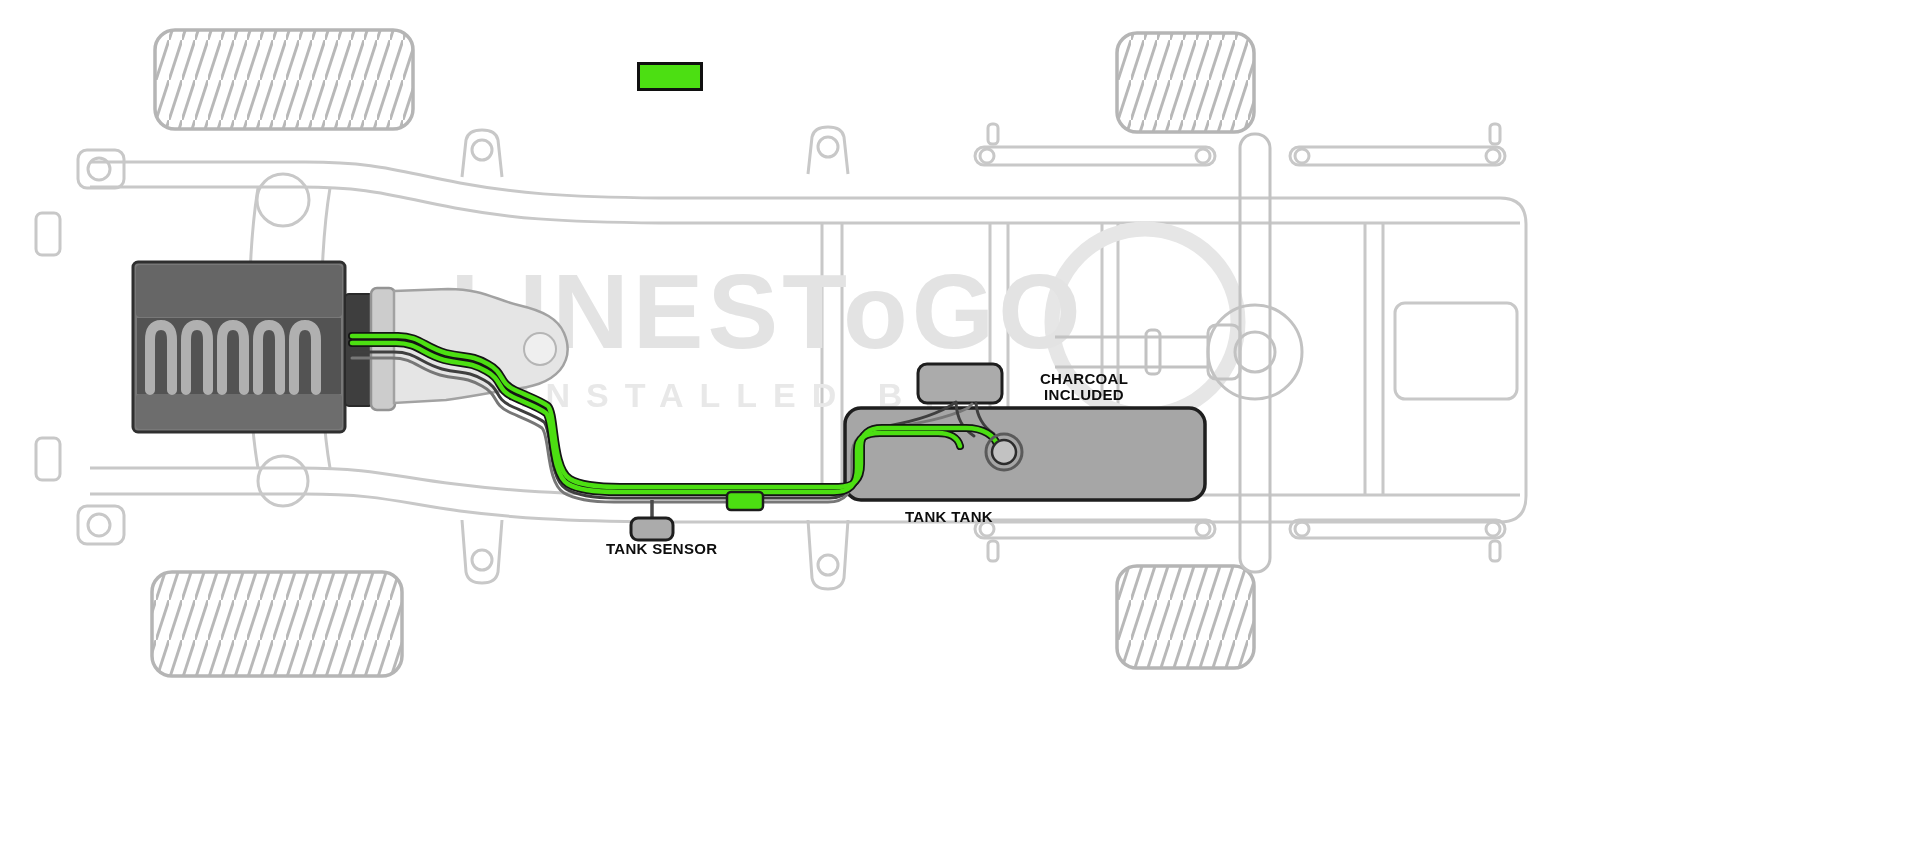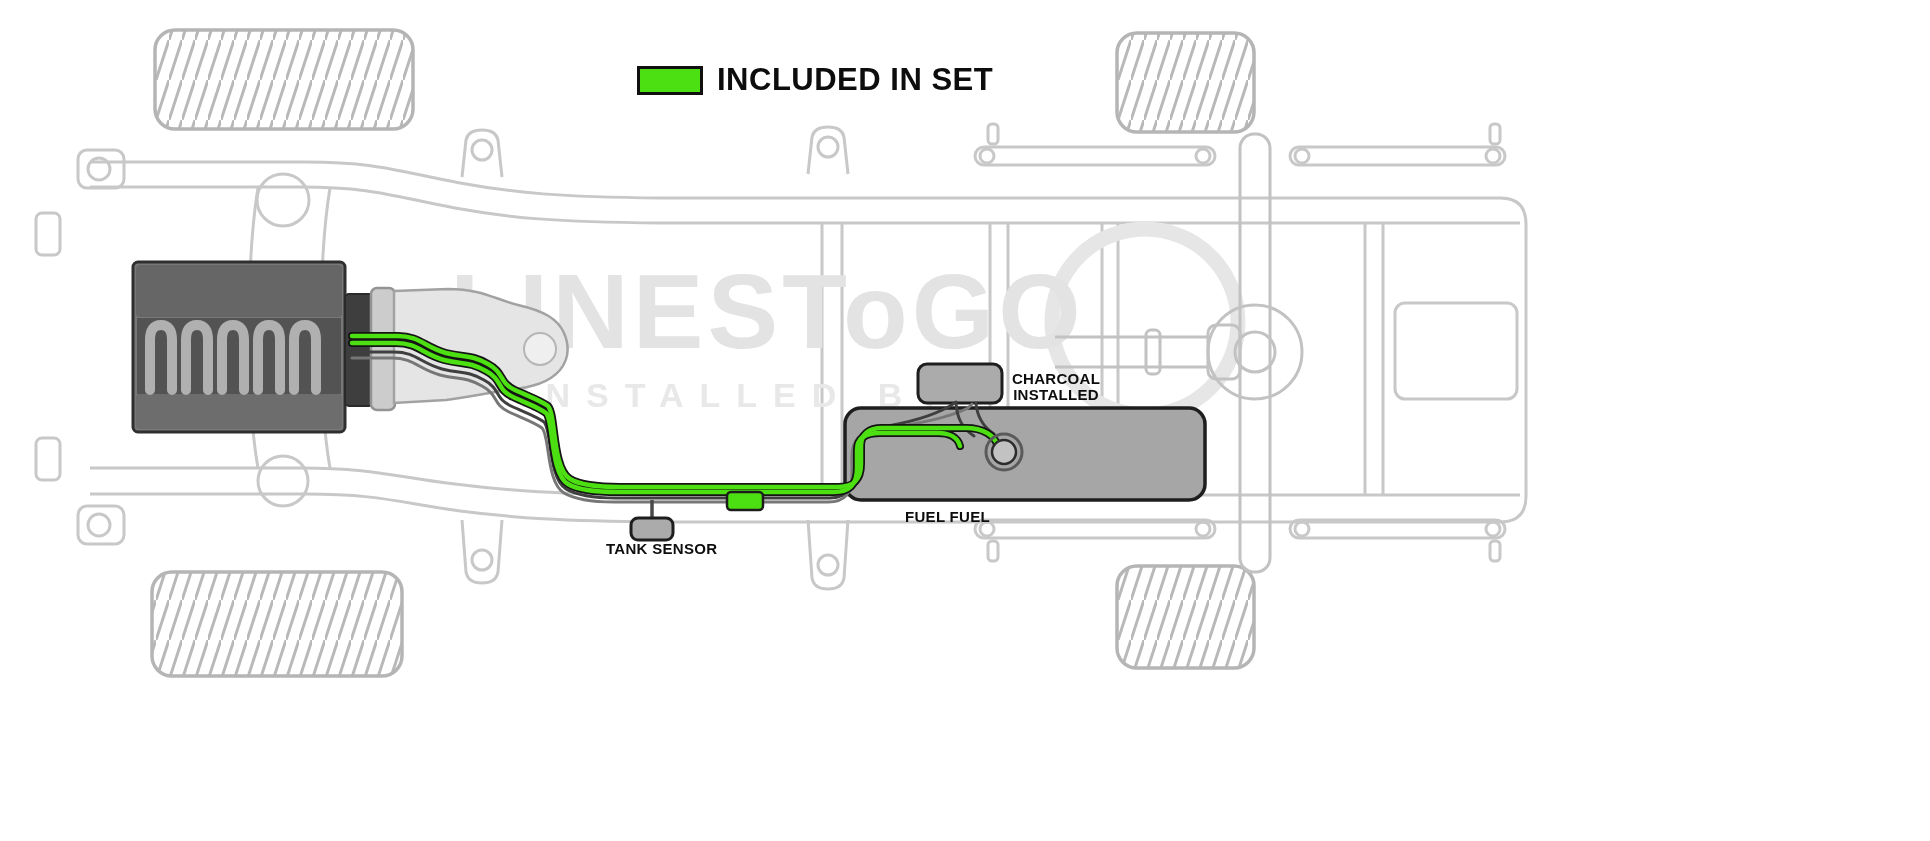--- a/index.html
+++ b/index.html
@@ -23,21 +23,21 @@
   }
   .legend .legend-text{
     font-size:31px;font-weight:bold;color:#0d0d0d;letter-spacing:0.5px;
   }
   .lbl{
     position:absolute;
     font-weight:bold;font-size:15px;color:#0d0d0d;
     letter-spacing:0.3px;line-height:16px;
     white-space:nowrap;
   }
-  .lbl.center{text-align:center;white-space:normal;}
+  .lbl.center{text-align:center;white-space:normal;margin-left:28px;}
 </style>
 </head>
 <body>
 
 <div class="stage">
 
 <svg width="1930" height="841" viewBox="0 0 1930 841" xmlns="http://www.w3.org/2000/svg">
   <defs>
     <pattern id="tread" width="13" height="40" patternUnits="userSpaceOnUse">
       <line x1="0" y1="40" x2="13" y2="0" stroke="#b8b8b8" stroke-width="3"></line>
@@ -160,23 +160,22 @@
 
     <rect x="727" y="492" width="36" height="18" rx="4" fill="#4CDF12" stroke="#1c1c1c" stroke-width="2.5"></rect>
 
     <line x1="652" y1="500" x2="652" y2="520" stroke="#4a4a4a" stroke-width="3.5"></line>
     <rect x="631" y="518" width="42" height="22" rx="7" fill="#ababab" stroke="#1e1e1e" stroke-width="3"></rect>
   </g>
 </svg>
 
   <div class="legend">
     <span class="swatch"></span>
-    <span class="legend-text">INCLUDED IN SET</span>
   </div>
 
   <div class="lbl center" style="left:1003px;top:371px;width:106px;">
     <div>CHARCOAL</div>
-    <div>INSTALLED</div>
+    <div>INCLUDED</div>
   </div>
-  <div class="lbl" style="left:905px;top:509px;">FUEL FUEL</div>
+  <div class="lbl" style="left:905px;top:509px;">TANK TANK</div>
   <div class="lbl" style="left:606px;top:541px;">TANK SENSOR</div>
 
 </div>
 
 </body></html>

